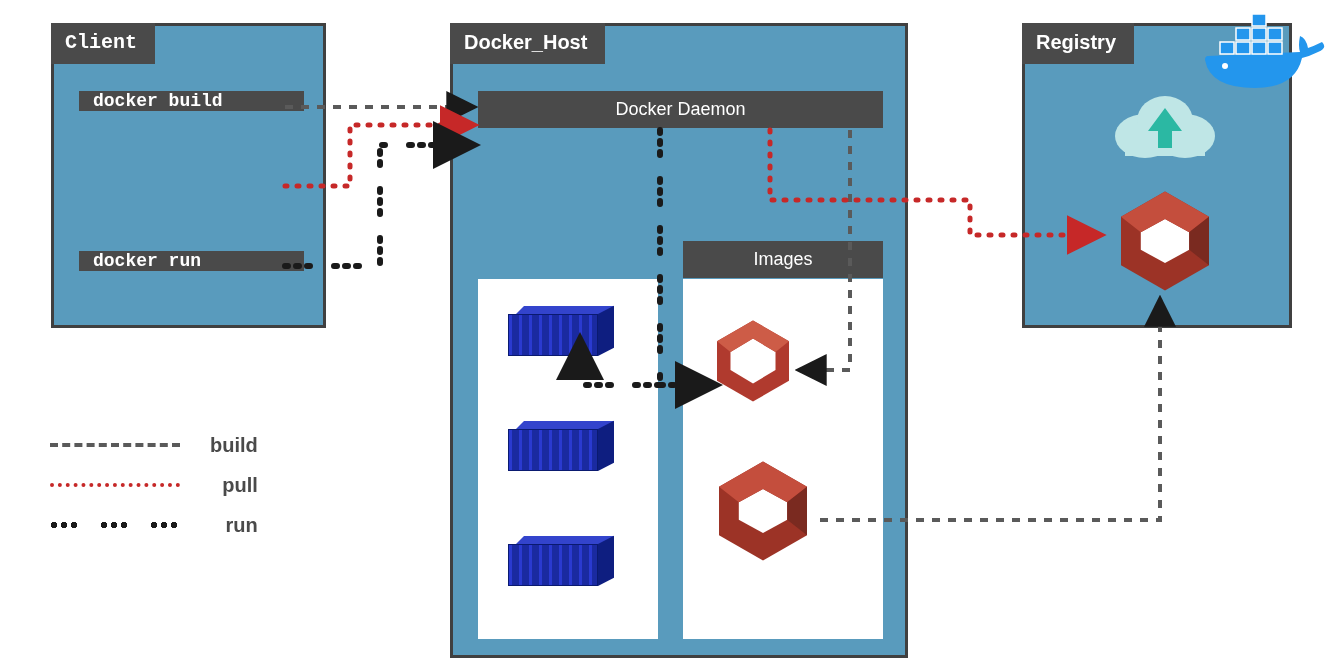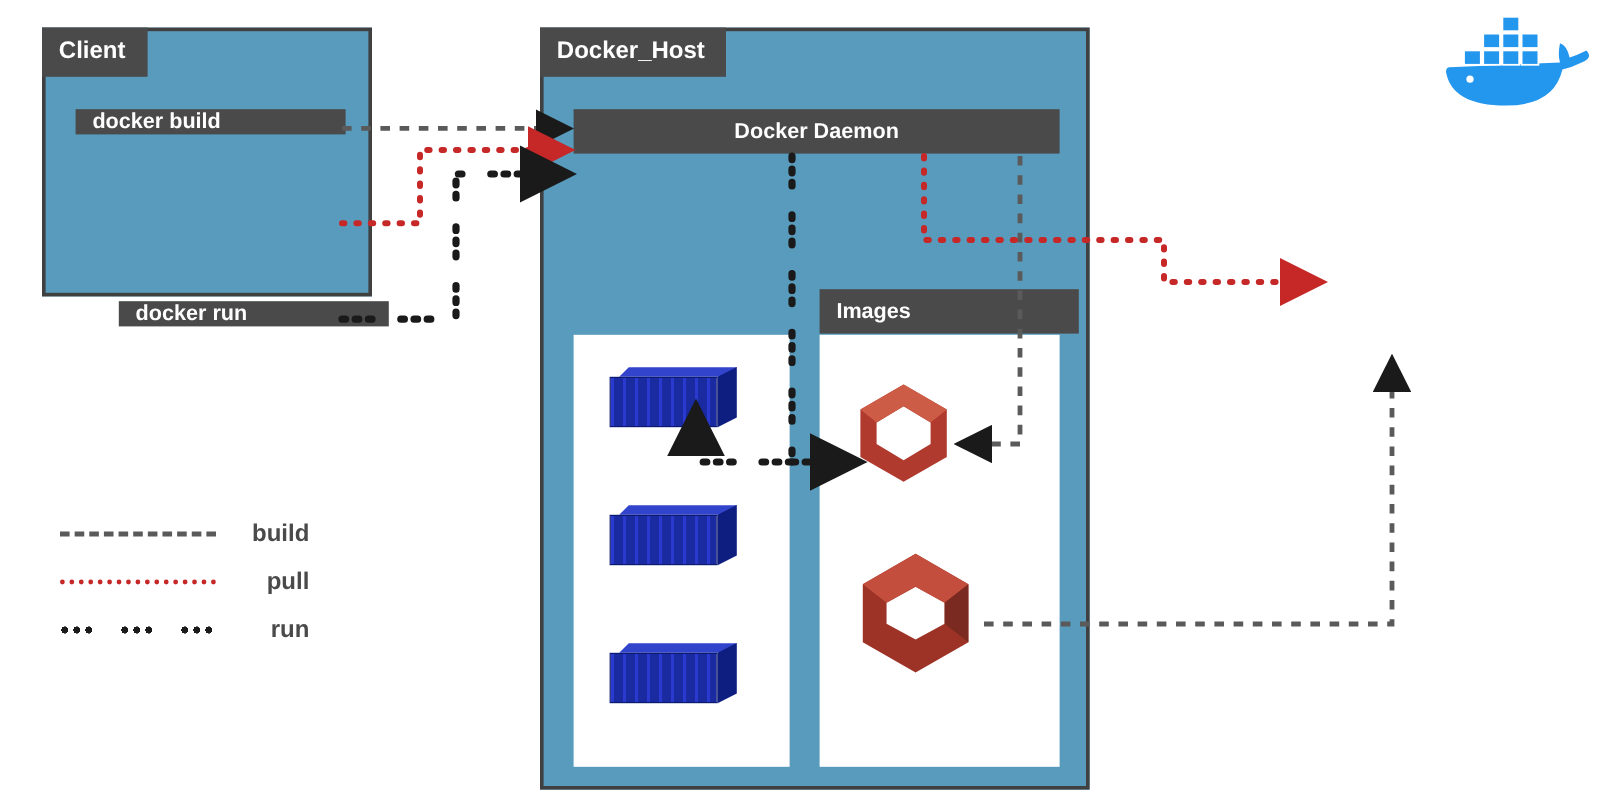--- a/index.html
+++ b/index.html
@@ -36,21 +36,21 @@
     background: #4a4a4a;
     color: #fff;
     font-weight: bold;
     font-size: 18px;
     padding: 0 14px;
   }
   .sub-label {
     position: absolute;
     background: #4a4a4a;
     color: #fff;
-    font-weight: bold;
+    font-weight: normal;
     font-size: 18px;
     padding: 8px 14px;
     text-align: center;
   }
   .white-panel {
     position: absolute;
     background: #fff;
   }
   
   .legend {
@@ -137,24 +137,24 @@
   
   svg.connectors {
     position:absolute; inset:0; width:1344px; height:671px; pointer-events:none;
   }
 </style>
 </head>
 <body>
 
 <div class="diagram">
 
-  <div class="box" style="left:35px; top:23px; width:275px; height:224px;">
+  <div class="box" style="left:51px; top:23px; width:275px; height:305px;font-family:Liberation Mono, monospace;">
     <div class="box-title">Client</div>
     <div class="cmd" style="left:25px; top:65px; width:225px;">docker build</div>
-    <div class="cmd" style="left:25px; top:225px; width:225px;margin-left:36px;">docker run</div>
+    <div class="cmd" style="left:25px; top:225px; width:225px;">docker run</div>
   </div>
 
   <div class="box" style="left:450px; top:23px; width:458px; height:635px;">
     <div class="box-title">Docker_Host</div>
     <div class="sub-label" style="left:25px; top:65px; width:405px;">Docker Daemon</div>
 
     <div class="white-panel" style="left:25px; top:253px; width:180px; height:360px;"></div>
 
     <div class="shipping-container" style="left:55px; top:280px;">
       <div class="top"></div>
@@ -165,40 +165,62 @@
       <div class="top"></div>
         <div class="side"></div>
         <div class="front"></div>
     </div>
     <div class="shipping-container" style="left:55px; top:510px;">
       <div class="top"></div>
         <div class="side"></div>
         <div class="front"></div>
     </div>
 
-    <div class="sub-label" style="left:230px; top:215px; width:216px; text-align:left;">Images</div>
+    <div class="sub-label" style="left:230px; top:215px; width:200px; text-align:center;">Images</div>
     <div class="white-panel" style="left:230px; top:253px; width:200px; height:360px;"></div>
 
     <div class="redhex" style="left:255px; top:290px;">
       <svg width="90" height="90" viewBox="0 0 100 100">
         <polygon points="50,5 90,28 90,72 50,95 10,72 10,28" fill="#b03a2e"></polygon>
         <polygon points="50,25 75,40 75,60 50,75 25,60 25,40" fill="#fff"></polygon>
         <polygon points="50,5 90,28 75,40 50,25 25,40 10,28" fill="#cd5c47"></polygon>
       </svg>
     </div>
     <div class="redhex" style="left:255px; top:430px;">
       <svg width="110" height="110" viewBox="0 0 100 100">
         <polygon points="50,5 90,28 90,72 50,95 10,72 10,28" fill="#9c3326"></polygon>
         <polygon points="50,30 72,42 72,58 50,70 28,58 28,42" fill="#fff"></polygon>
         <polygon points="50,5 90,28 72,42 50,30 28,42 10,28" fill="#c44e3d"></polygon>
         <polygon points="90,28 90,72 72,58 72,42" fill="#7a2a20"></polygon>
       </svg>
     </div>
   </div>
 
+  <div class="box" style="left:1022px; top:23px; width:270px; height:305px;">
+    <div class="box-title">Registry</div>
+
+    <div class="cloud-upload" style="left:85px; top:60px;">
+      <svg width="110" height="75" viewBox="0 0 110 75">
+        <ellipse cx="35" cy="50" rx="30" ry="22" fill="#bfe6e6"></ellipse>
+        <ellipse cx="75" cy="50" rx="30" ry="22" fill="#bfe6e6"></ellipse>
+        <ellipse cx="55" cy="35" rx="28" ry="25" fill="#bfe6e6"></ellipse>
+        <rect x="15" y="45" width="80" height="25" fill="#bfe6e6"></rect>
+        <polygon points="55,22 72,45 62,45 62,62 48,62 48,45 38,45" fill="#2bb8a3"></polygon>
+      </svg>
+    </div>
+
+    <div class="redhex" style="left:85px; top:160px;">
+      <svg width="110" height="110" viewBox="0 0 100 100">
+        <polygon points="50,5 90,28 90,72 50,95 10,72 10,28" fill="#9c3326"></polygon>
+        <polygon points="50,30 72,42 72,58 50,70 28,58 28,42" fill="#fff"></polygon>
+        <polygon points="50,5 90,28 72,42 50,30 28,42 10,28" fill="#c44e3d"></polygon>
+        <polygon points="90,28 90,72 72,58 72,42" fill="#7a2a20"></polygon>
+      </svg>
+    </div>
+  </div>
 
   <div class="whale" style="left:1200px; top:8px;">
     <svg width="130" height="90" viewBox="0 0 130 90">
       <path d="M 8 48 Q 5 48 5 52 Q 10 80 55 80 Q 95 80 102 50 Q 110 48 118 44 Q 128 40 122 34 Q 114 38 108 40 Q 106 30 100 28 Q 98 38 100 44 L 8 48 Z" fill="#2396ed"></path>
       <circle cx="25" cy="58" r="3" fill="#fff"></circle>
       <g fill="#2396ed" stroke="#fff" stroke-width="1.5">
         <rect x="20" y="34" width="14" height="12"></rect>
         <rect x="36" y="34" width="14" height="12"></rect>
         <rect x="52" y="34" width="14" height="12"></rect>
         <rect x="68" y="34" width="14" height="12"></rect>

